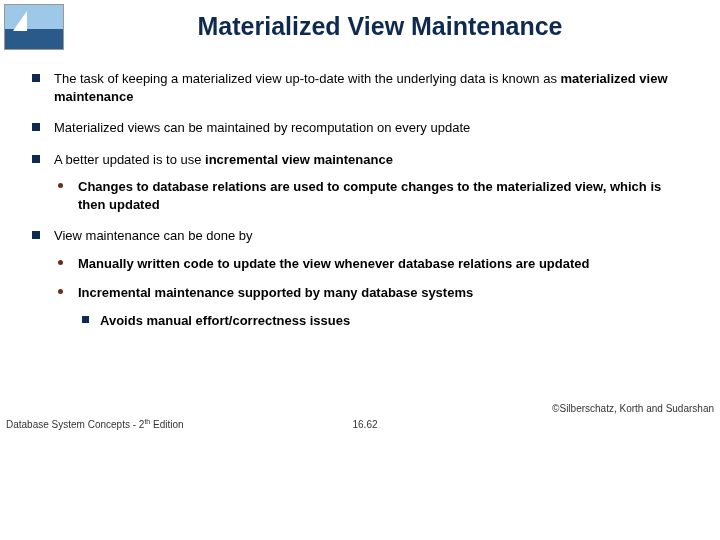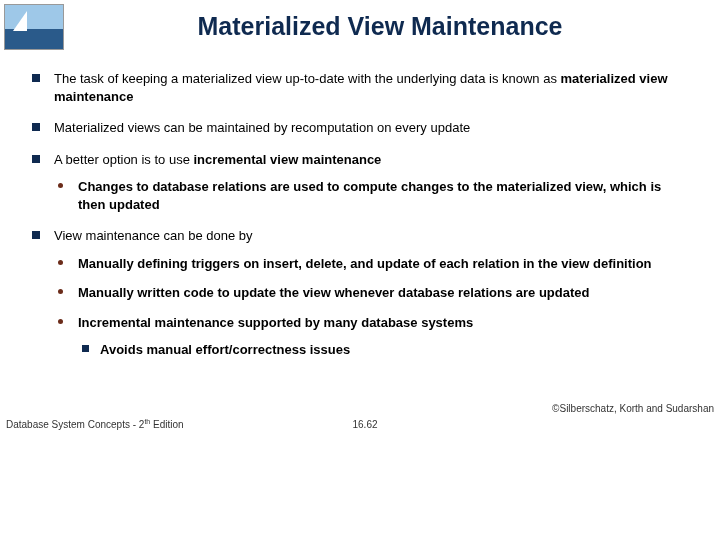--- a/index.html
+++ b/index.html
@@ -151,33 +151,30 @@
 
   <div class="content">
     <ul class="l1">
       <li>
         <span>The task of keeping a materialized view up-to-date with the underlying data is known as </span><b>materialized view maintenance</b>
       </li>
       <li>
         <span>Materialized views can be maintained by recomputation on every update</span>
       </li>
       <li>
-        <span>A better option is to use </span><b>incremental view maintenance</b>
+        <span>A better updated is to use </span><b>incremental view maintenance</b>
         <ul class="l2">
           <li>
             <b>Changes to database relations are used to compute changes to the materialized view, which is then updated</b>
           </li>
         </ul>
       </li>
       <li>
         <span>View maintenance can be done by</span>
         <ul class="l2">
-          <li>
-            <span>Manually defining triggers on insert, delete, and update of each relation in the view definition</span>
-          </li>
           <li>
             <span>Manually written code to update the view whenever database relations are updated</span>
           </li>
           <li>
             <span>Incremental maintenance supported by many database systems</span>
             <ul class="l3">
               <li>
                 <span>Avoids manual effort/correctness issues</span>
               </li>
             </ul>

